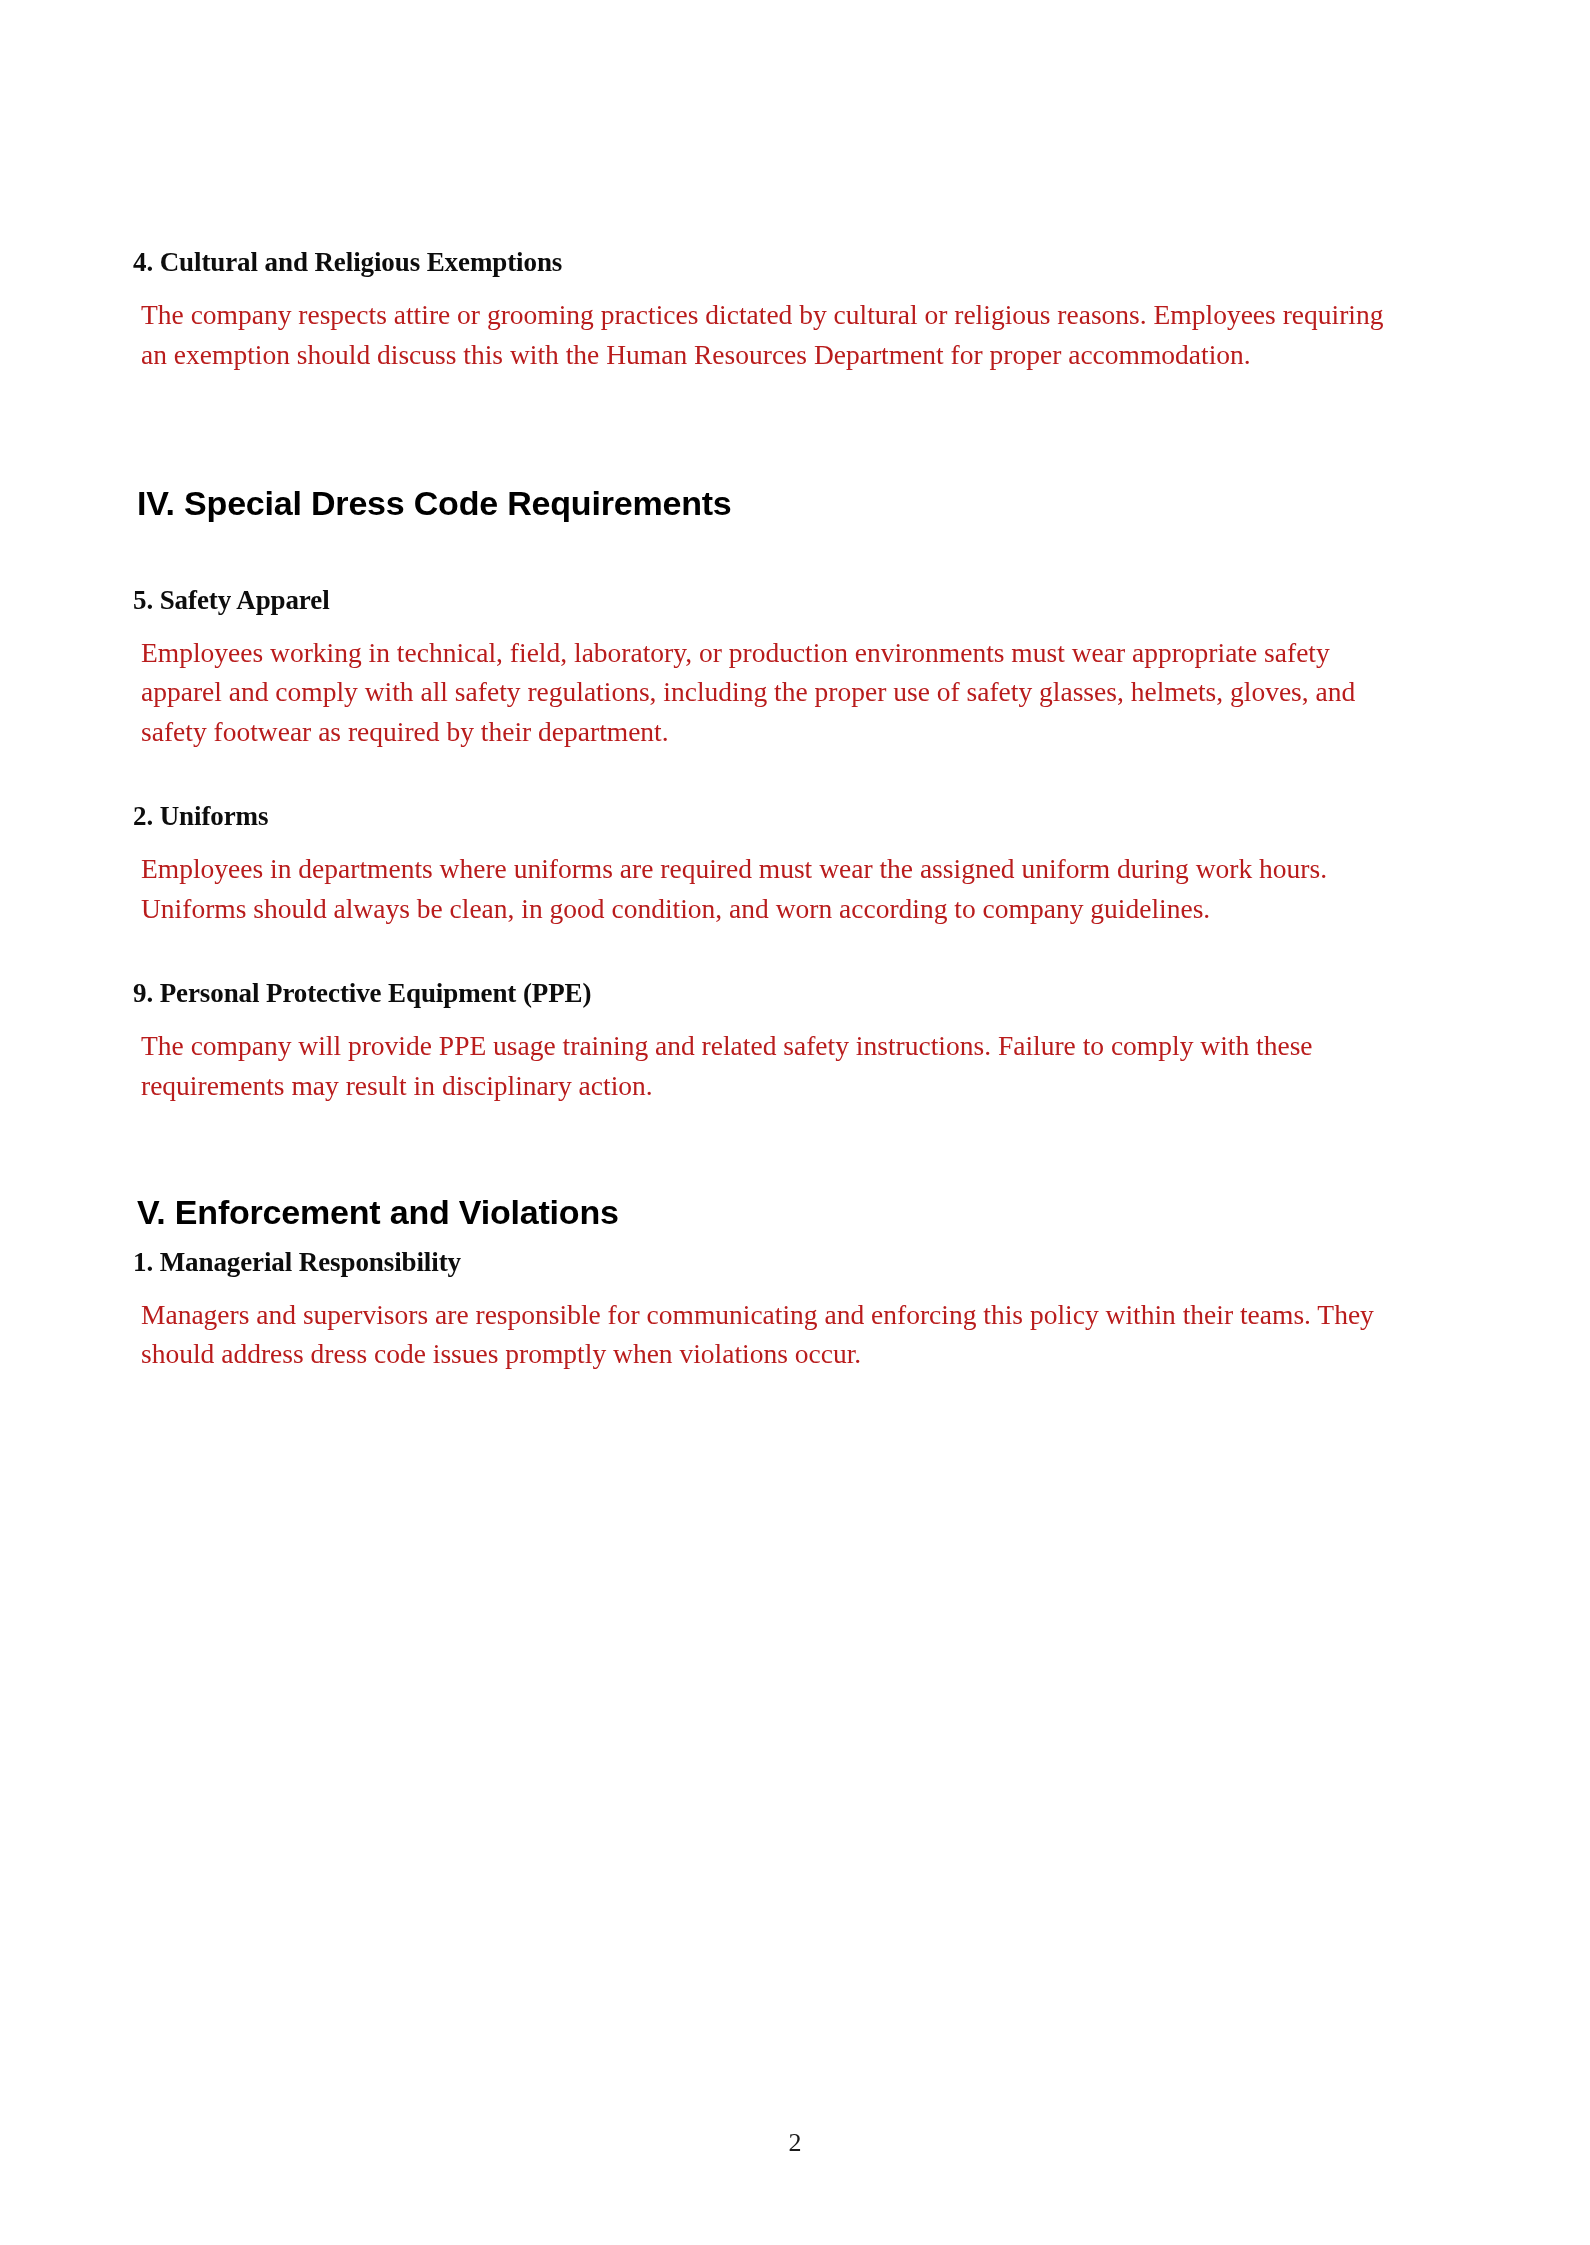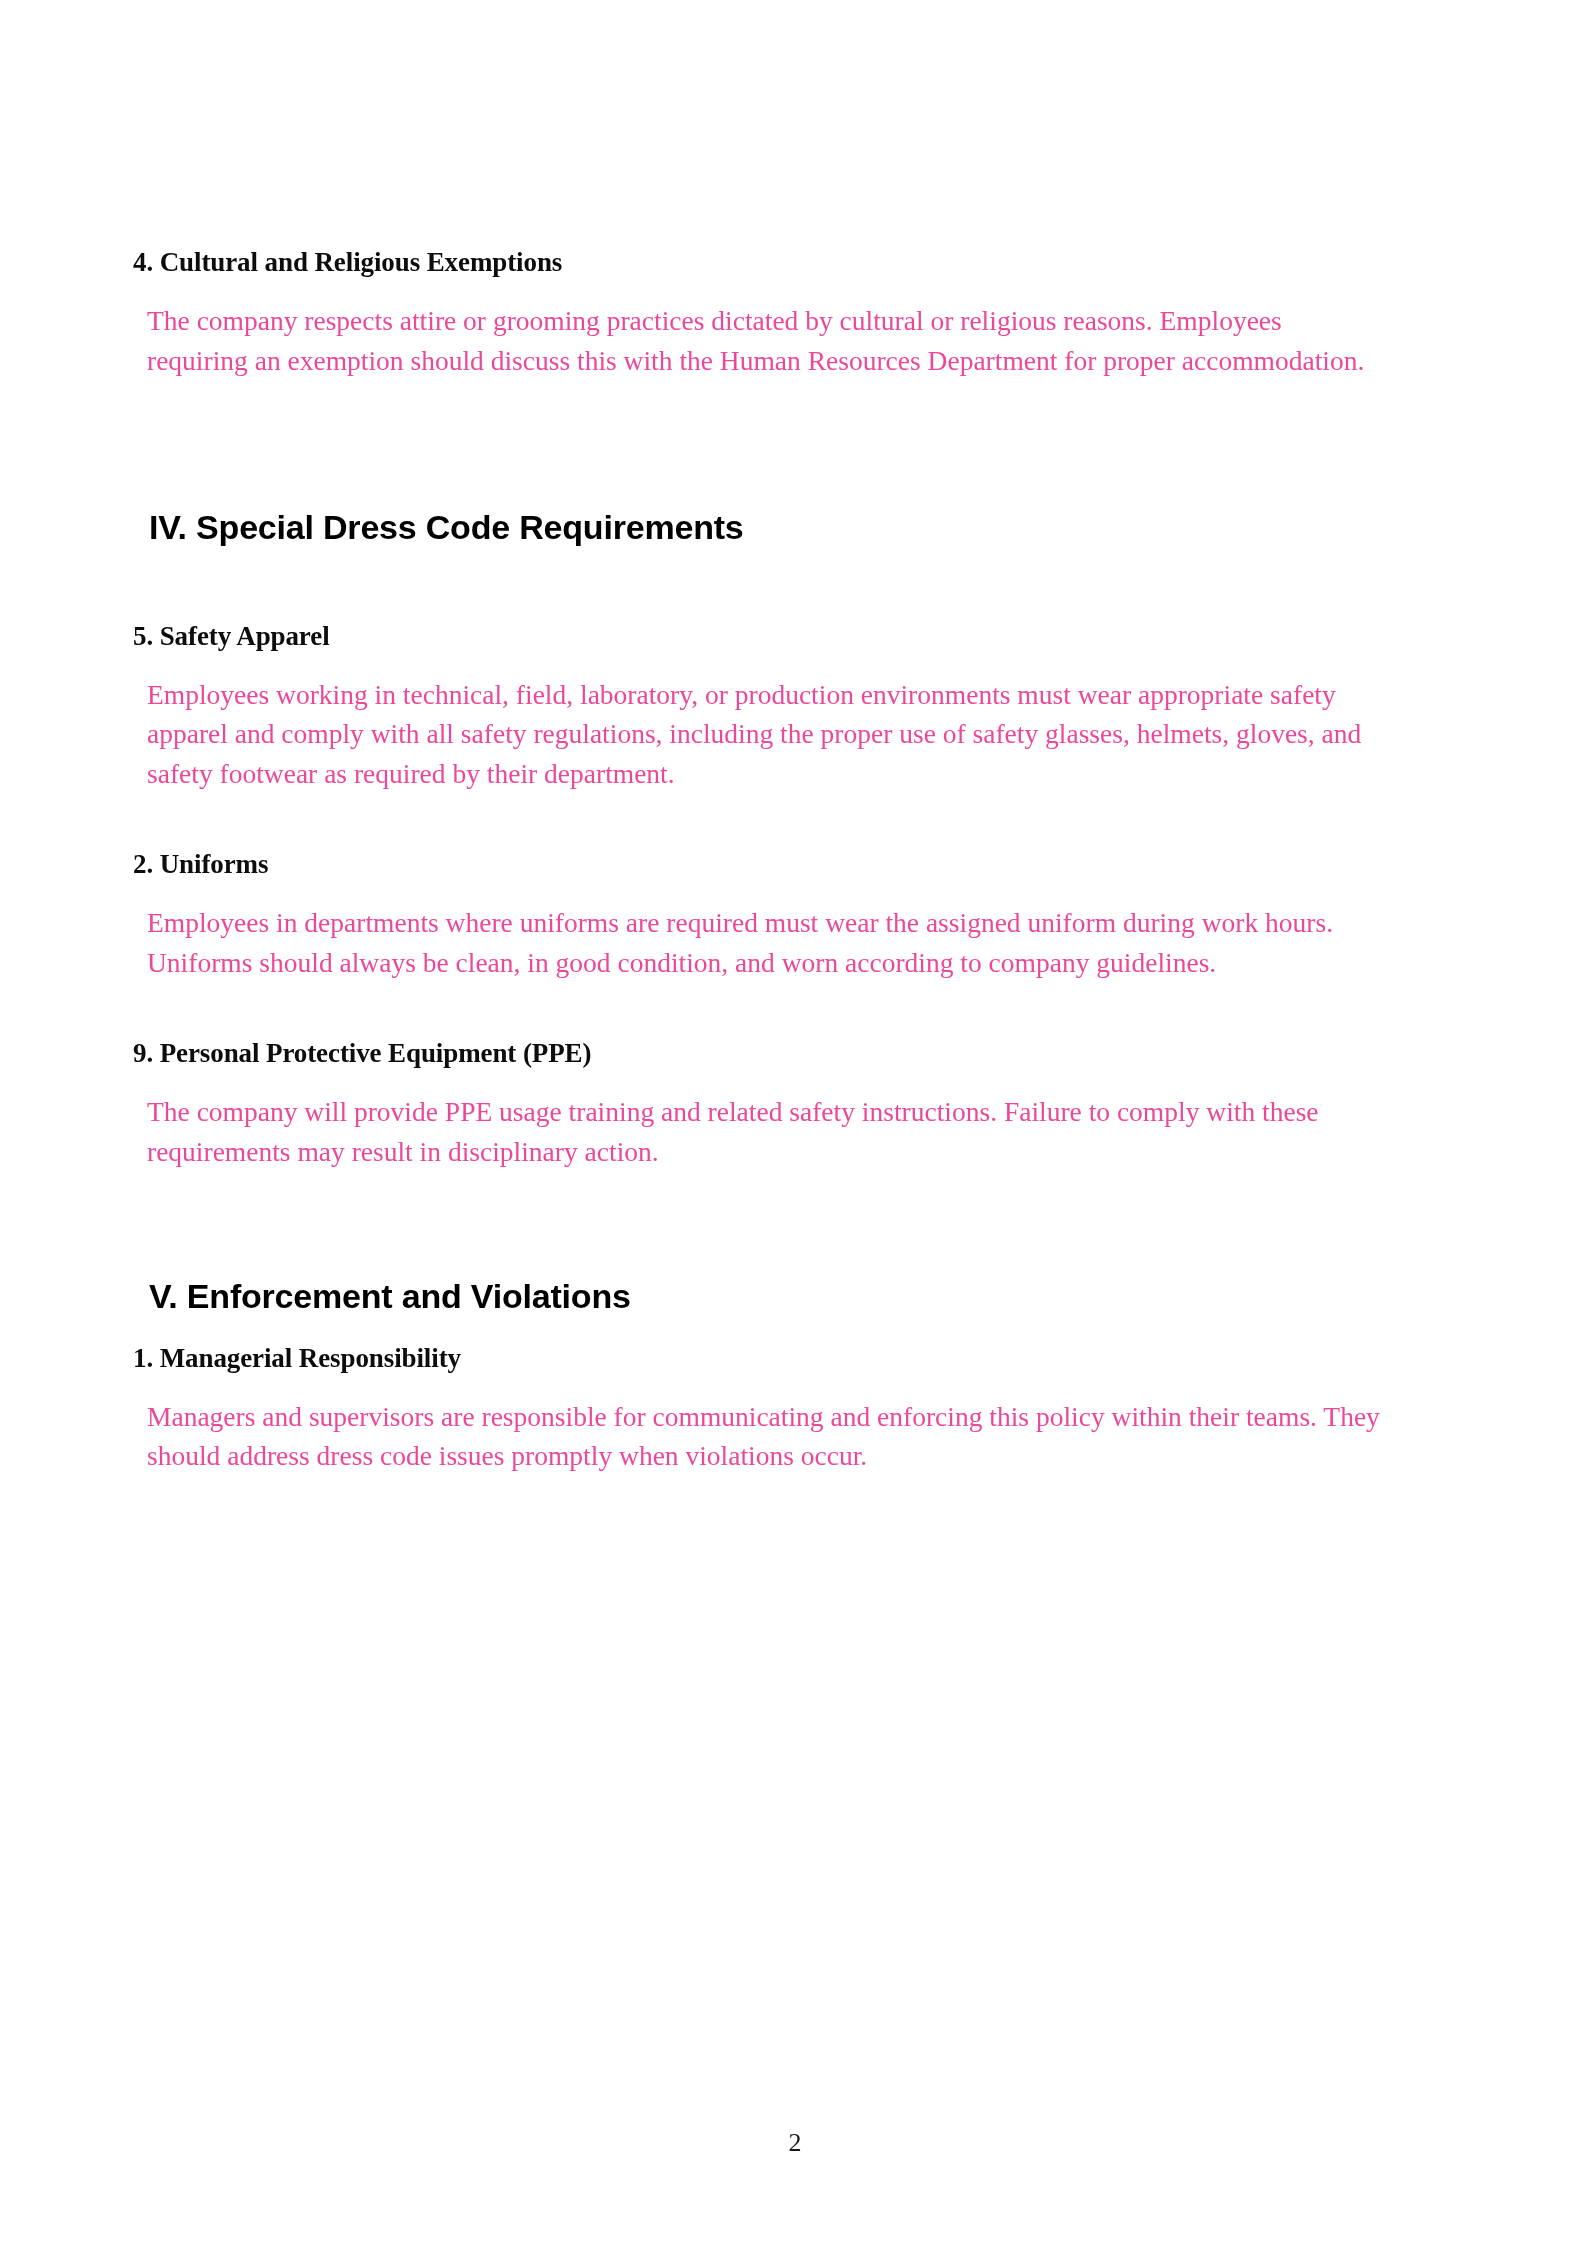--- a/index.html
+++ b/index.html
@@ -43,32 +43,32 @@
     letter-spacing: -0.1px;
   }
 
   
   .major-heading {
     font-family: "Liberation Sans", "DejaVu Sans", sans-serif;
     font-weight: bold;
     font-size: 34px;
     line-height: 1.25;
     color: #000000;
-    margin: 16px;
+    margin: 4px;
     letter-spacing: -0.2px;
   }
 
   
   .body-par {
     font-family: "Liberation Serif", "DejaVu Serif", serif;
     font-weight: normal;
     font-size: 27.5px;
     line-height: 39.5px;
-    color: #ec4899;
-    margin: 14px;
+    color: #b91c1c;
+    margin: 8px;
     text-align: left;
   }
 
   
   .gap-xs { height: 7px; }
   .gap-sm { height: 14px; }
   .gap-md { height: 40px; }
   .gap-lg { height: 74px; }
   .gap-xl { height: 96px; }
 

